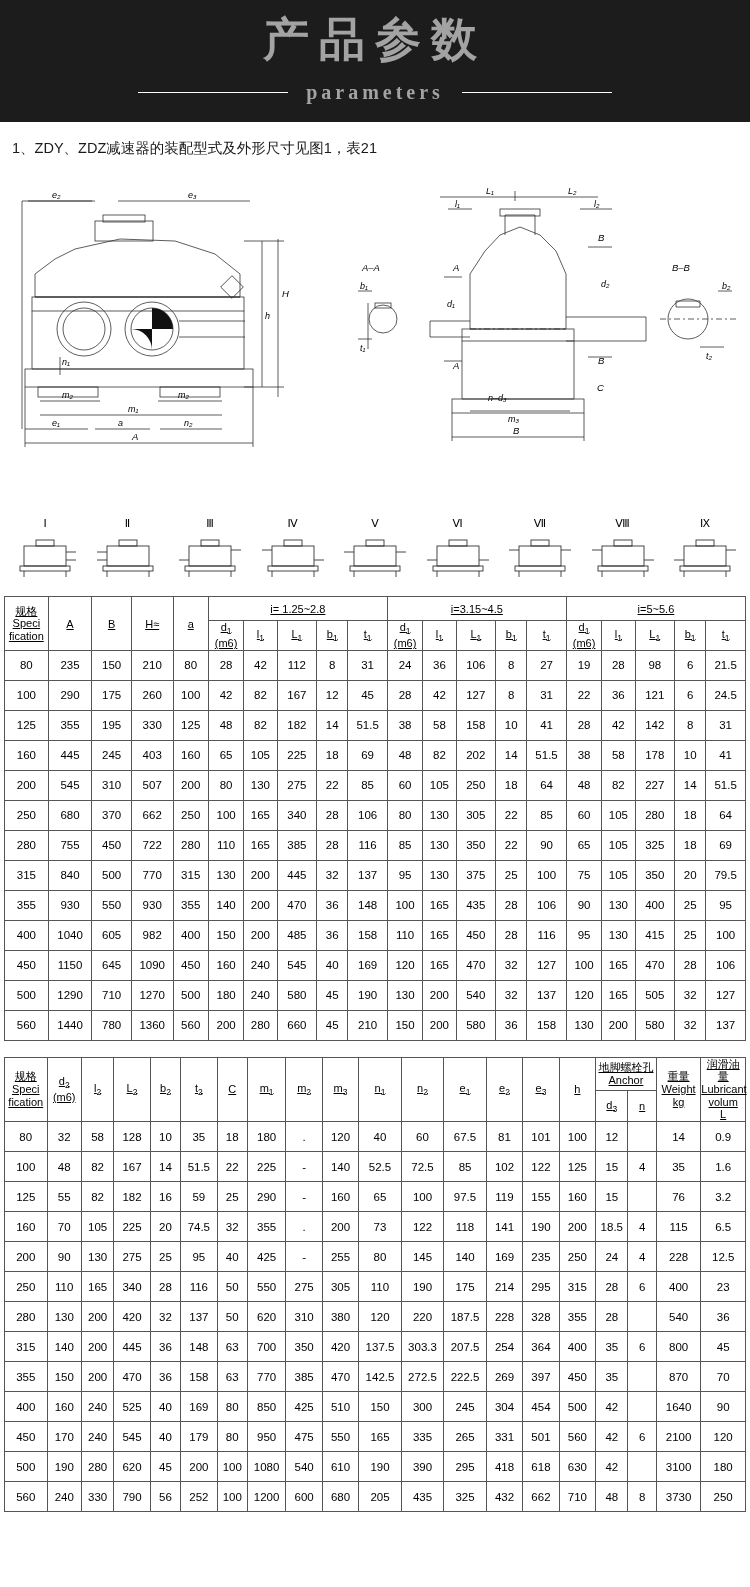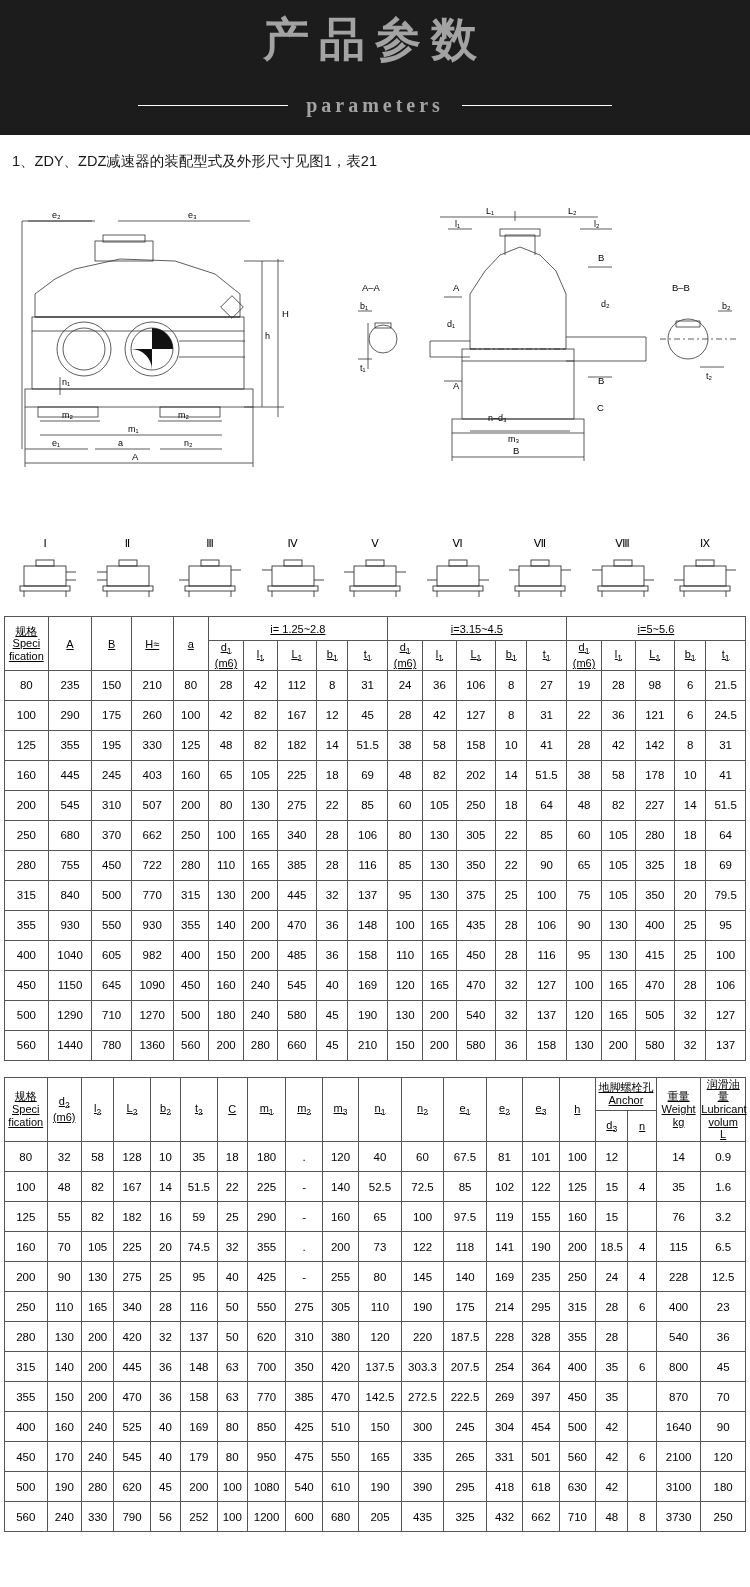--- a/index.html
+++ b/index.html
@@ -23,40 +23,41 @@
     font-size:46px;
     letter-spacing:10px;
     font-weight:bold;
     line-height:1.1;
     font-family:"DejaVu Sans", sans-serif;
   }
   .banner-sub-wrap {
     display:flex;
     align-items:center;
     justify-content:center;
-    margin-top:29px;
+    margin-top:16px;
   }
   .banner-rule { height:1px; background:#ffffff; width:150px; }
   .banner-sub {
     font-size:20px;
     letter-spacing:4px;
     font-family:"Liberation Serif", serif;
     font-weight:bold;
     padding:0 18px;
   }
 
   
   .intro { padding:14px 4px 6px 12px; }
   .intro-line { font-size:14.5px; line-height:1.7; color:#1a1a1a; }
 
   
   .figure-area {
     position:relative;
     height:330px;
-    margin-top:20px;
+    margin-top:13px;
+    font-style:italic;
   }
   .fig-caption {
     position:absolute;
     left:240px;
     top:272px;
     width:240px;
     text-align:center;
     font-size:12.5px;
     line-height:1.45;
   }

